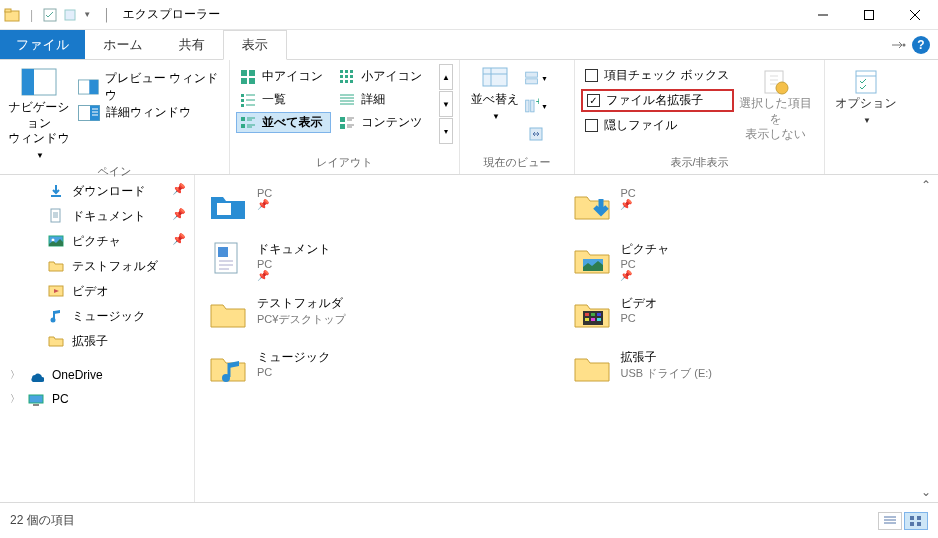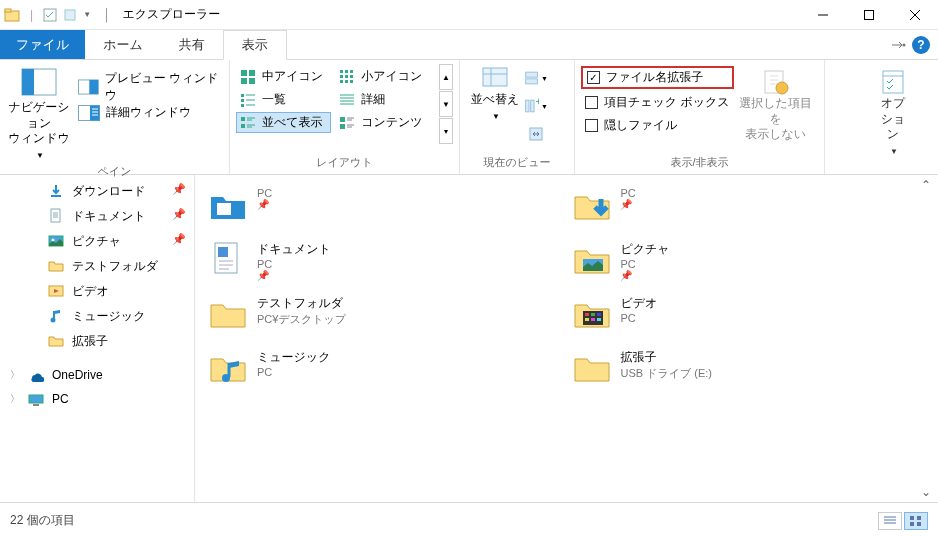--- a/index.html
+++ b/index.html
@@ -30,35 +30,35 @@
 .nav-icon { width: 36px; height: 28px; margin: 4px 0; }
 .nav-text { font-size: 12px; text-align: center; line-height: 1.3; }
 .dd-arrow { font-size: 8px; margin-left: 2px; }
 
 .pane-col { display: flex; flex-direction: column; padding-top: 6px; padding-left: 6px; }
 .pane-row { display: flex; align-items: center; gap: 6px; cursor: pointer; }
 .pane-row-icon { width: 22px; height: 16px; }
 
 .layout-grid { display: grid; grid-template-columns: auto auto; gap: 2px 4px; padding-top: 2px; }
 .layout-cell { display: flex; align-items: center; gap: 6px; padding: 2px 8px 2px 4px; cursor: pointer; }
-.layout-cell.selected { background: #cde6f7; border: 1px solid #7eb4ea; padding: 1px 7px 1px 3px; }
+.layout-cell.selected { background: #cde6f7; border: 1px solid #7eb4ea; padding: 1px 7px 1px 3px; font-weight: bold; }
 .view-icon { width: 16px; height: 16px; }
 .cv-big { display: flex; flex-direction: column; align-items: center; width: 58px; cursor: pointer; }
 .cv-small { display: flex; flex-direction: column; gap: 4px; padding-top: 2px; }
 .cv-small-btn { width: 24px; height: 24px; display: flex; align-items: center; justify-content: center; cursor: pointer; }
 
 .sh-col { display: flex; flex-direction: column; gap: 4px; padding-top: 2px; }
 .sh-row { display: flex; align-items: center; gap: 6px; padding: 1px 4px; cursor: pointer; }
 .red-box { border: 2px solid #d03030; }
 .checkbox { width: 13px; height: 13px; border: 1px solid #333; display: flex; align-items: center; justify-content: center; background: #fff; }
 .checkbox.checked::after { content: "✓"; font-size: 10px; line-height: 1; }
 
 .big-btn { display: flex; flex-direction: column; align-items: center; width: 84px; cursor: pointer; padding-top: 4px; }
 .big-btn .nav-text { color: #888; }
-.opt-btn { width: 70px; margin-left: 46px; }
+.opt-btn { width: 70px; }
 
 .content { flex: 1; display: flex; overflow: hidden; }
 .sidebar { width: 195px; border-right: 1px solid #e5e5e5; overflow-y: auto; padding: 4px 0; }
 .nav-item { display: flex; align-items: flex-start; padding: 4px 8px 4px 28px; gap: 8px; cursor: pointer; position: relative; }
 .nav-item.level1 { padding-left: 48px; }
 .nav-arrow { position: absolute; left: 10px; font-size: 10px; color: #555; }
 .nav-pin { margin-left: auto; color: #888; font-size: 11px; }
 .nav-icon-sm { width: 16px; height: 16px; }
 
 .items-area { flex: 1; overflow: auto; padding: 4px 8px; display: flex; flex-wrap: wrap; align-content: flex-start; position: relative; }
@@ -278,27 +278,27 @@
             </svg>
           </div>
       </div>
     </div>
     <div class="rgroup-label">現在のビュー</div>
   </div>
 
   <div class="rgroup" style="width:250px">
     <div class="rgroup-body">
       <div class="sh-col">
+        <div class="sh-row">
+            <div class="checkbox"></div>
+            <span>項目チェック ボックス</span>
+          </div>
         <div class="sh-row red-box">
             <div class="checkbox checked"></div>
             <span>ファイル名拡張子</span>
-          </div>
-        <div class="sh-row">
-            <div class="checkbox"></div>
-            <span>項目チェック ボックス</span>
           </div>
         <div class="sh-row">
             <div class="checkbox"></div>
             <span>隠しファイル</span>
           </div>
       </div>
       <div class="big-btn">
         <svg width="32" height="28" viewBox="0 0 32 28">
             <rect x="5" y="3" width="18" height="22" fill="#fff" stroke="#ccc"></rect>
             <path d="M10 8h8M10 12h8M10 16h8" stroke="#ddd"></path>

